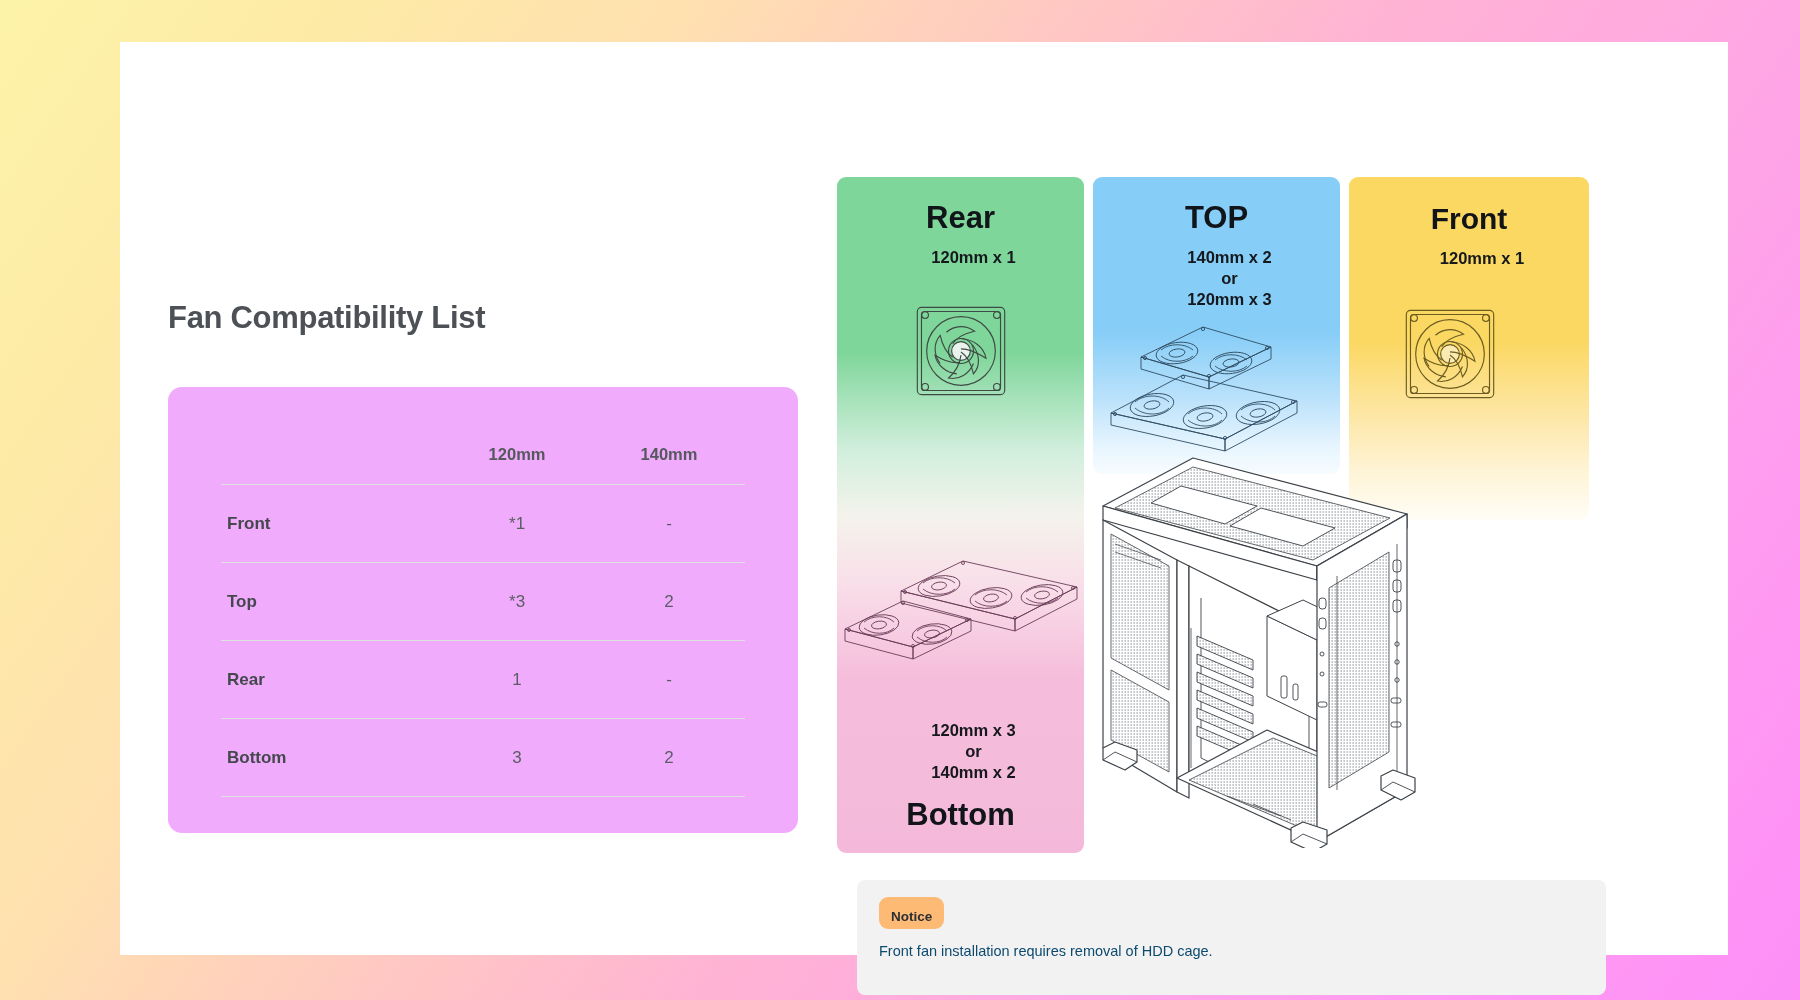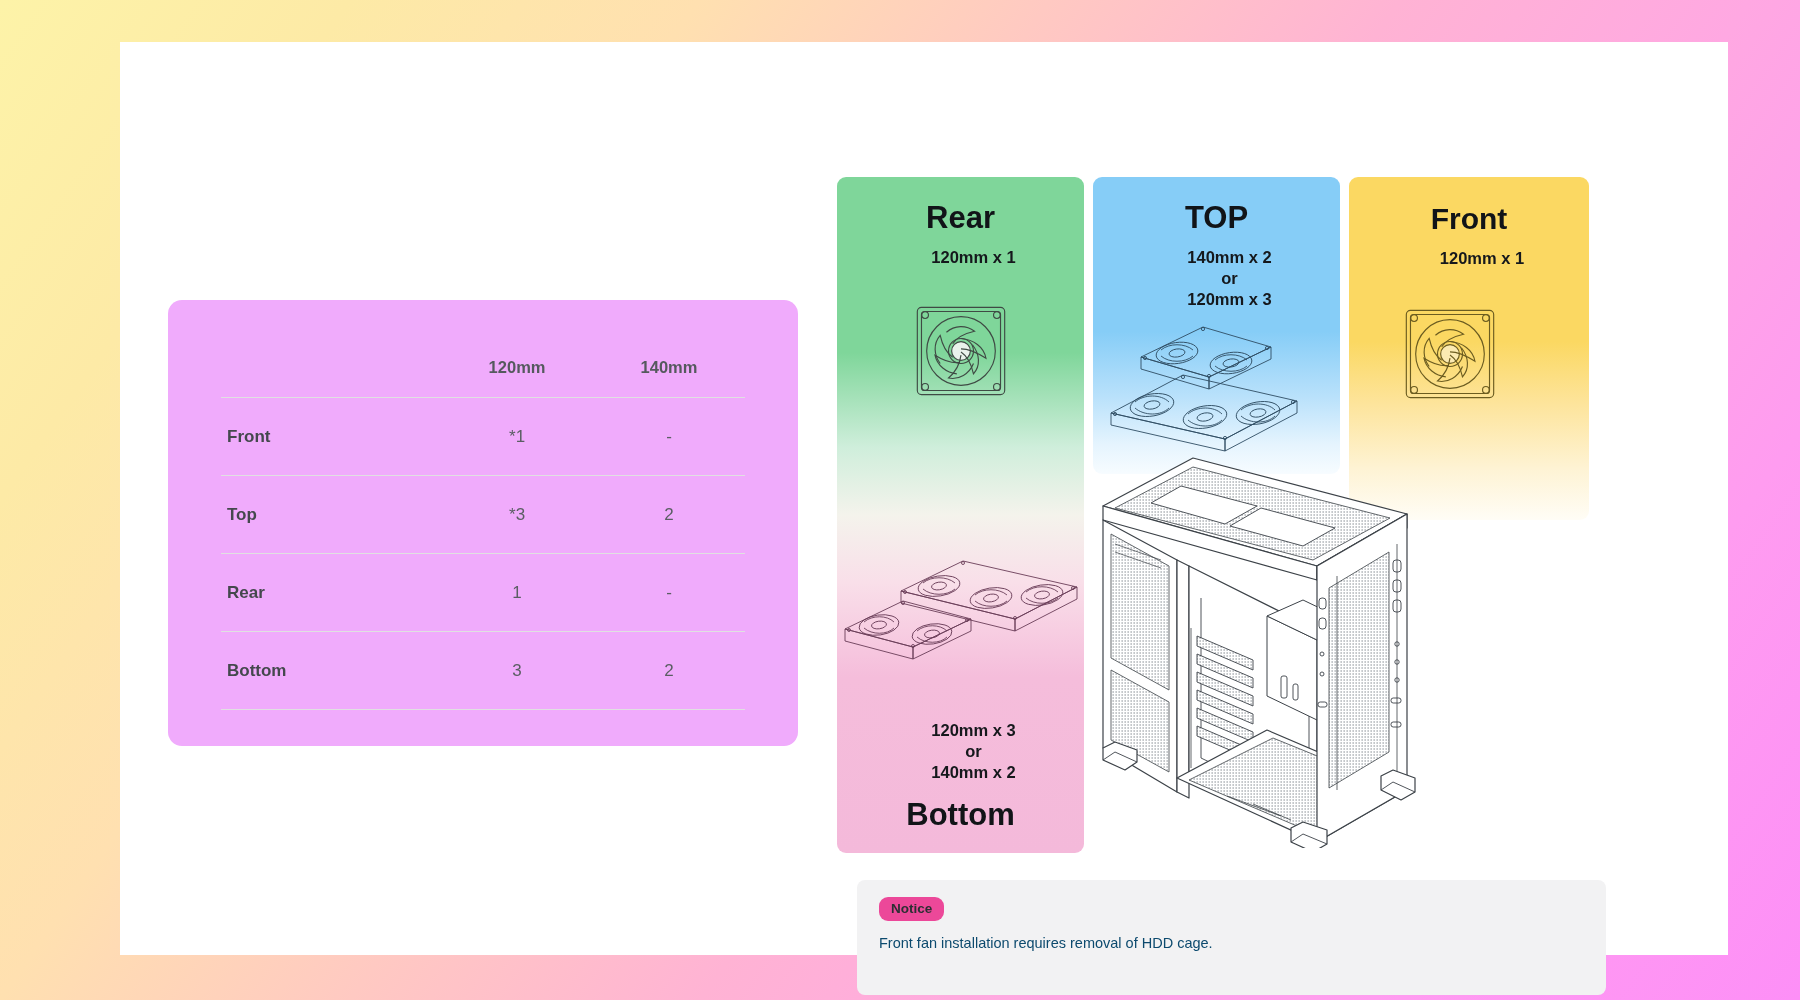--- a/index.html
+++ b/index.html
@@ -211,42 +211,43 @@
     top: 703px;
     width: 749px;
     height: 115px;
     background: #f2f2f3;
     border-radius: 8px;
     padding: 17px 22px 0 22px;
   }
 
   #notice-badge {
     display: inline-block;
-    background: #ec4899;
+    background: #fdba74;
     color: #2c2f33;
     font-size: 13.5px;
     font-weight: bold;
     border-radius: 9px;
-    padding: 4px 12px 5px 12px;
+    padding: 12px 12px 5px 12px;
     margin-bottom: 10px;
   }
 
   .notice-line {
     font-size: 14.5px;
     color: #0c4a6e;
     line-height: 1.72;
   }
 </style>
 </head>
 <body>
 
 <div id="page-card">
 
   <div id="left-col">
 
+    <div id="page-title">Fan Compatibility List</div>
 
     <div id="table-card">
       <table class="compat">
         <colgroup>
           <col class="c-label">
           <col class="c-120">
           <col class="c-140">
         </colgroup>
         <thead>
           <tr>

